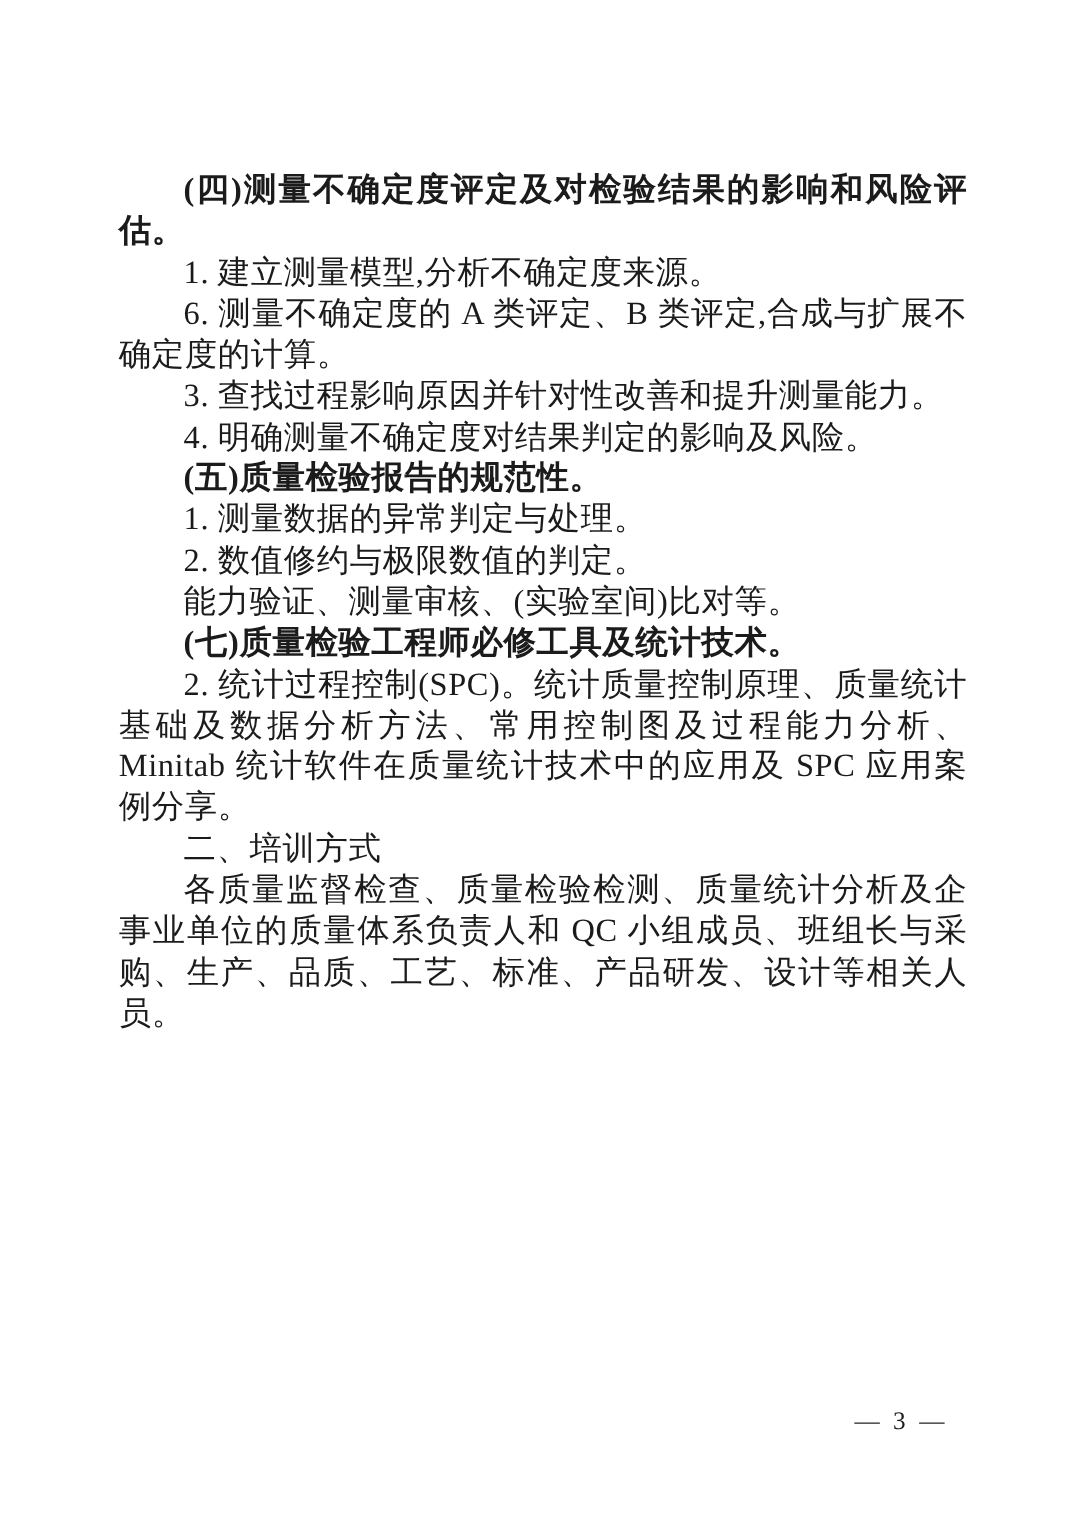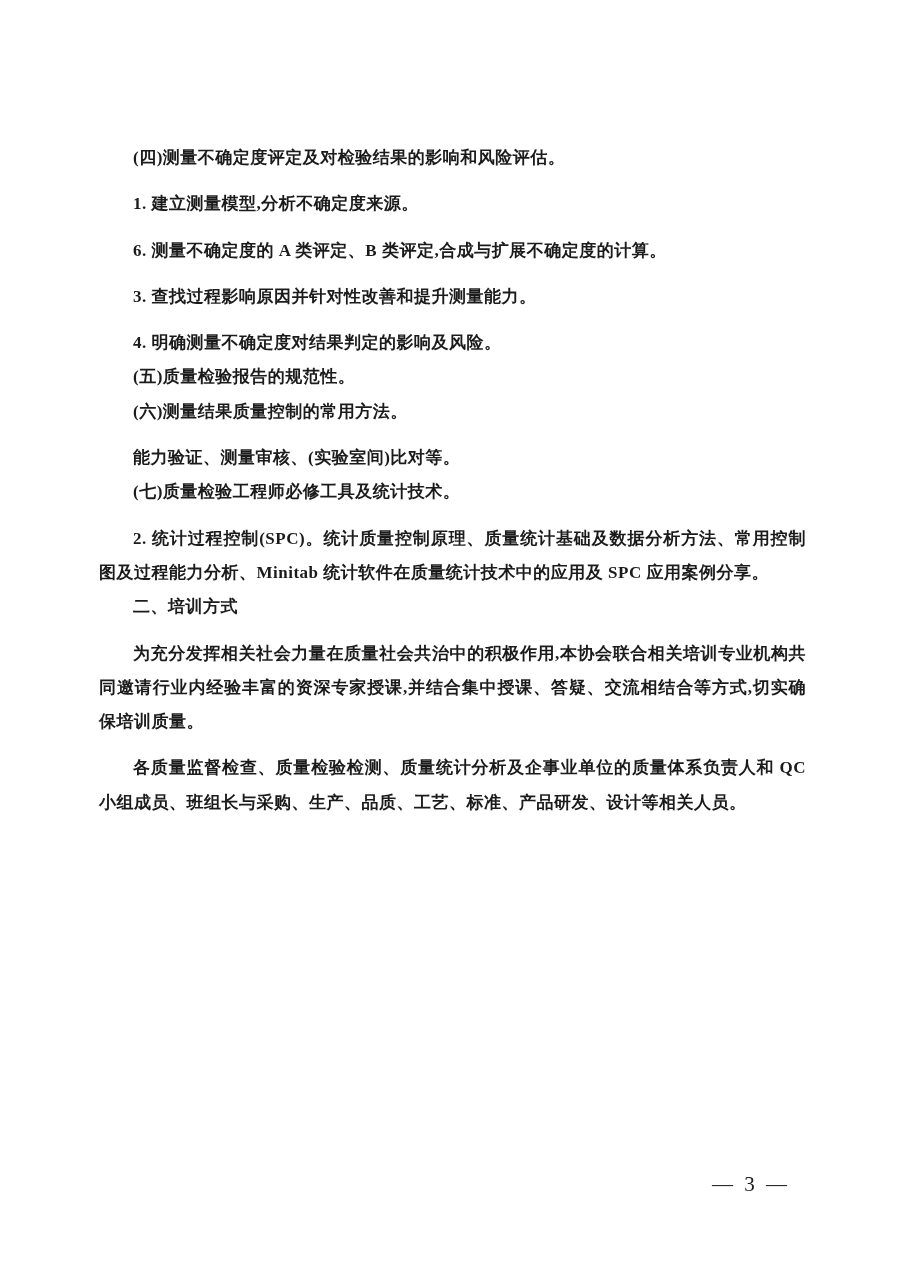--- a/index.html
+++ b/index.html
@@ -21,40 +21,39 @@
   }
   .content {
     position: absolute;
     left: 99px;
     top: 141px;
     width: 707px;
   }
   .para {
     margin: 0;
     padding: 0;
-    font-size: 17px;
+    font-size: 27px;
     line-height: 34.3px;
     text-indent: 2em;
     text-align: justify;
     color: #1b1b1b;
     font-family: "Liberation Serif", serif;
     letter-spacing: 0.5px;
   }
   
   .p-kai {
     font-weight: 700;
   }
   
   .p-hei {
-    font-weight: 700;
+    font-weight: 400;
     font-family: "Liberation Sans", sans-serif;
   }
   .p-body {
-    font-weight: 700;
-    margin-top: 12px;
+    font-weight: 400;
   }
   .page-number {
     position: absolute;
     top: 1172px;
     right: 110px;
     font-size: 21px;
     color: #1b1b1b;
     letter-spacing: 3px;
     font-family: "Liberation Serif", serif;
     white-space: nowrap;
@@ -64,22 +63,22 @@
 <body>
 
 <div class="page">
   <main class="content" id="content">
       <p class="para p-kai">(四)测量不确定度评定及对检验结果的影响和风险评估。</p>
       <p class="para p-body">1. 建立测量模型,分析不确定度来源。</p>
       <p class="para p-body">6. 测量不确定度的 A 类评定、B 类评定,合成与扩展不确定度的计算。</p>
       <p class="para p-body">3. 查找过程影响原因并针对性改善和提升测量能力。</p>
       <p class="para p-body">4. 明确测量不确定度对结果判定的影响及风险。</p>
       <p class="para p-kai">(五)质量检验报告的规范性。</p>
-      <p class="para p-kai">(六)测量结果质量控制的常用方法。</p>
+      <p class="para p-body">1. 测量数据的异常判定与处理。</p>
+      <p class="para p-body">2. 数值修约与极限数值的判定。</p>
       <p class="para p-body">能力验证、测量审核、(实验室间)比对等。</p>
       <p class="para p-kai">(七)质量检验工程师必修工具及统计技术。</p>
       <p class="para p-body">2. 统计过程控制(SPC)。统计质量控制原理、质量统计基础及数据分析方法、常用控制图及过程能力分析、Minitab 统计软件在质量统计技术中的应用及 SPC 应用案例分享。</p>
       <p class="para p-hei">二、培训方式</p>
-      <p class="para p-body">为充分发挥相关社会力量在质量社会共治中的积极作用,本协会联合相关培训专业机构共同邀请行业内经验丰富的资深专家授课,并结合集中授课、答疑、交流相结合等方式,切实确保培训质量。</p>
       <p class="para p-body">各质量监督检查、质量检验检测、质量统计分析及企事业单位的质量体系负责人和 QC 小组成员、班组长与采购、生产、品质、工艺、标准、产品研发、设计等相关人员。</p>
     </main>
   <footer class="page-number">— 3 —</footer>
 </div>
 
 </body></html>

